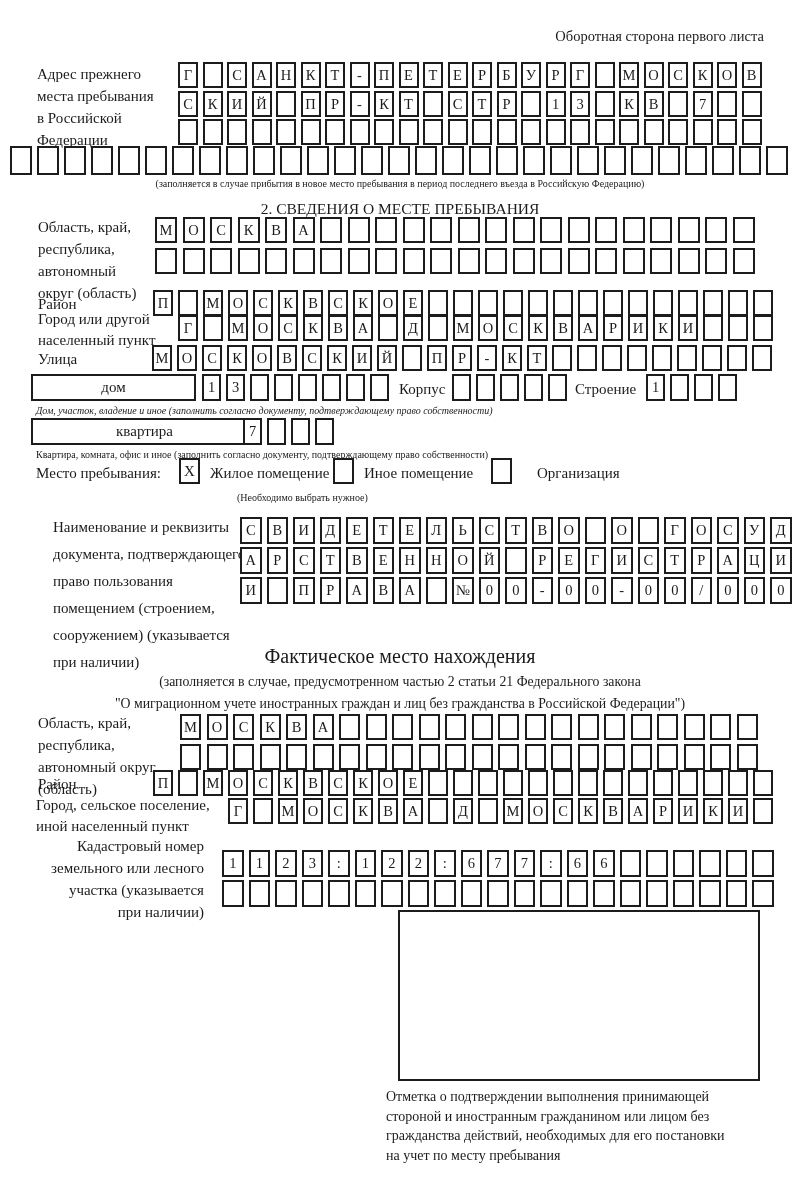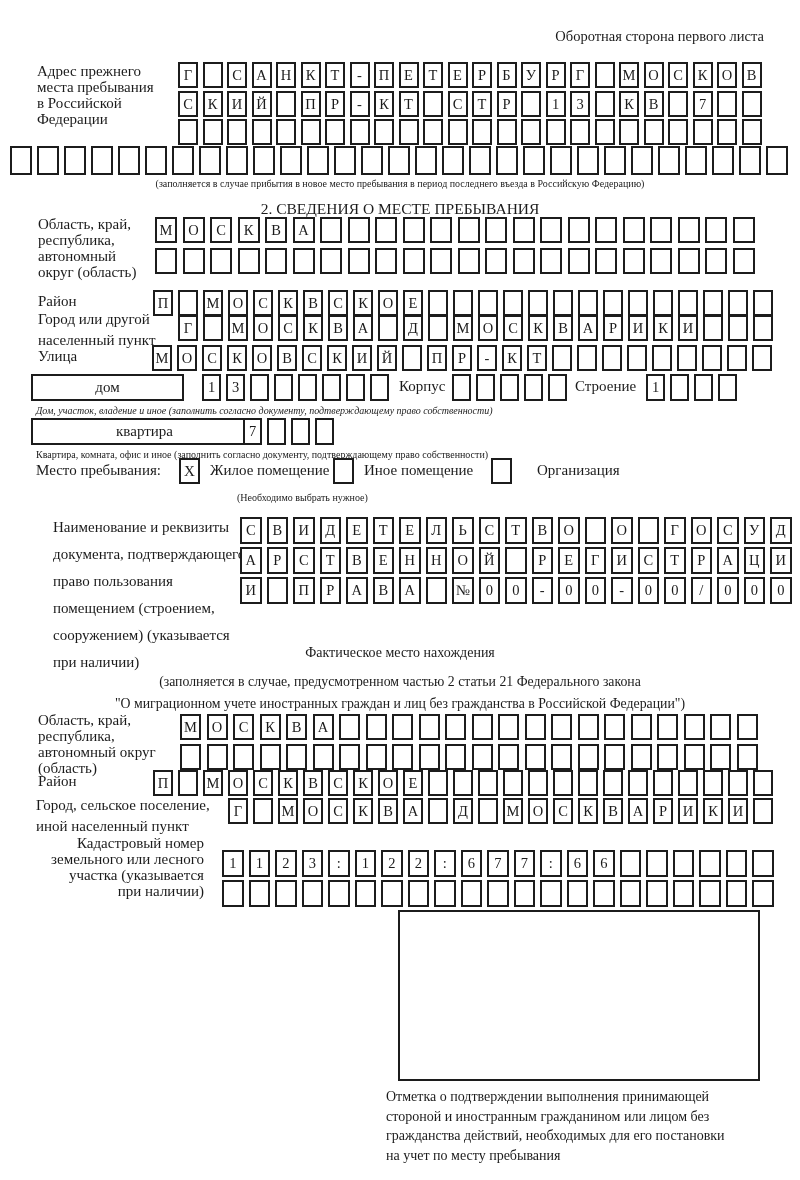--- a/index.html
+++ b/index.html
@@ -2,21 +2,21 @@
 <html><head>
 <meta charset="utf-8">
 <style>
   html,body{margin:0;padding:0;}
   body{
     width:800px;height:1180px;position:relative;background:#ffffff;
     font-family:"Liberation Serif","DejaVu Serif",serif;color:#1b1b1b;
     overflow:hidden;
   }
   .abs{position:absolute;}
-  .lbl{font-size:15px;line-height:16px;white-space:pre-line;}
+  .lbl{font-size:15px;line-height:22px;white-space:pre-line;}
   .cap{font-size:10px;}
   .heading{font-weight:normal;font-size:15.5px;width:800px;text-align:center;}
   .center{width:800px;text-align:center;}
   .boxrow{display:flex;gap:var(--g,5px);}
   .cell{
     flex:0 0 var(--w,20px);width:var(--w,20px);height:var(--h,26px);
     box-sizing:border-box;border:2px solid #1c1c1c;background:#fff;
     display:flex;align-items:center;justify-content:center;
     font-size:14.5px;font-family:"Liberation Serif","DejaVu Serif",serif;
   }
@@ -288,21 +288,21 @@
     <span class="cell"></span>
     <span class="cell"></span>
     <span class="cell"></span>
     <span class="cell"></span>
     <span class="cell"></span>
     <span class="cell"></span>
     <span class="cell"></span>
     <span class="cell"></span>
   </div>
 
-<div class="abs rect" style="left:31px;top:374px;width:153px;height:27px;">дом</div>
+<div class="abs rect" style="left:31px;top:374px;width:165px;height:27px;">дом</div>
 <div class="abs boxrow" style="left:202px;top:374px;--w:19px;--g:5px;--h:27px;">
     <span class="cell">1</span>
     <span class="cell">3</span>
     <span class="cell"></span>
     <span class="cell"></span>
     <span class="cell"></span>
     <span class="cell"></span>
     <span class="cell"></span>
     <span class="cell"></span>
   </div>
@@ -410,21 +410,21 @@
     <span class="cell">0</span>
     <span class="cell">-</span>
     <span class="cell">0</span>
     <span class="cell">0</span>
     <span class="cell">/</span>
     <span class="cell">0</span>
     <span class="cell">0</span>
     <span class="cell">0</span>
   </div>
 
-<div class="abs heading" style="top:645px;font-size:14px;">Фактическое место нахождения</div>
+<div class="abs heading" style="top:645px;font-size:20px;">Фактическое место нахождения</div>
 <div class="abs cap center" style="top:674px;font-size:13.8px;">(заполняется в случае, предусмотренном частью 2 статьи 21 Федерального закона</div>
 <div class="abs cap center" style="top:696px;font-size:13.8px;">"О миграционном учете иностранных граждан и лиц без гражданства в Российской Федерации")</div>
 
 <div class="abs lbl" style="left:38px;top:712px;width:140px;">Область, край,
 республика,
 автономный округ
 (область)</div>
 <div class="abs boxrow" style="left:180px;top:714px;--w:21px;--g:5.5px;--h:26px;">
     <span class="cell">М</span>
     <span class="cell">О</span>

